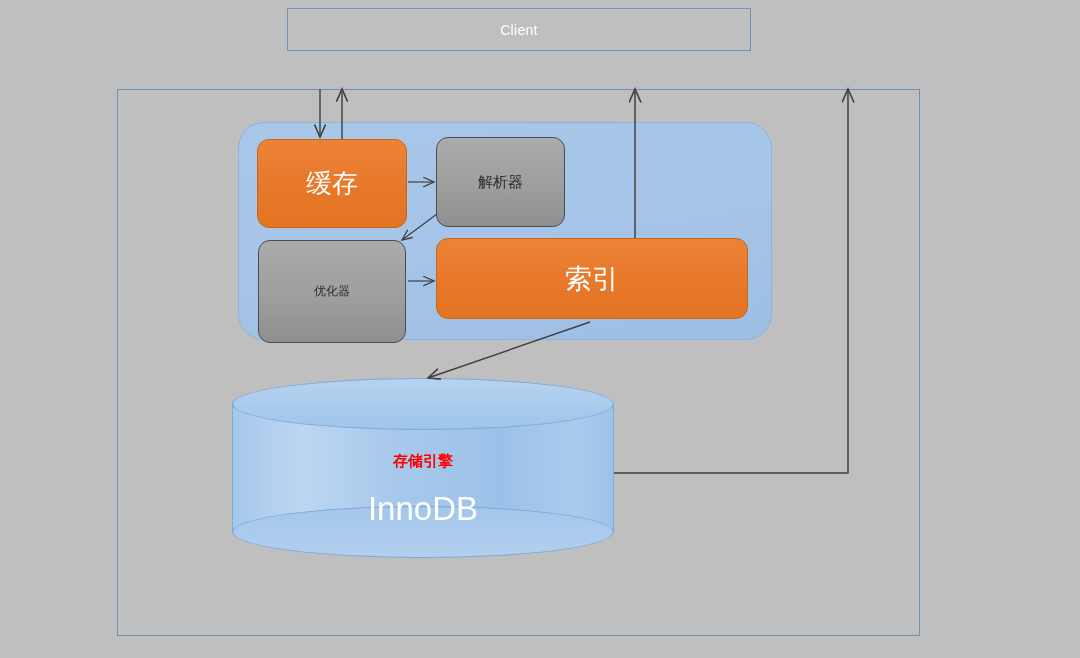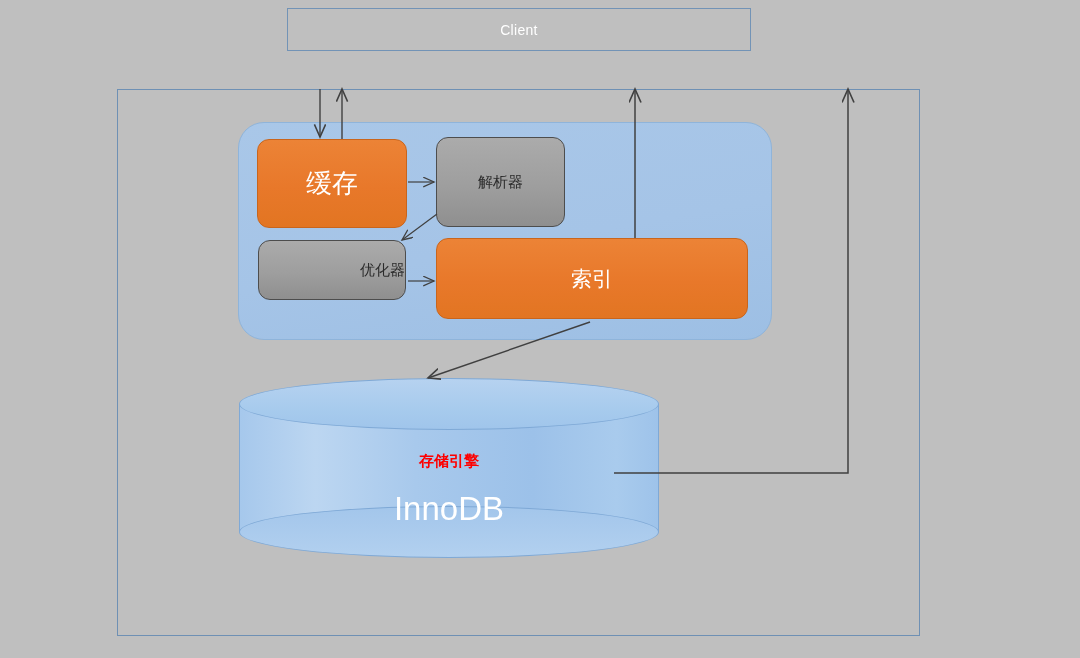--- a/index.html
+++ b/index.html
@@ -78,29 +78,29 @@
     color: #ffffff;
   }
   .node.gray {
     background: linear-gradient(180deg, #ababab 0%, #9e9e9e 55%, #8f8f8f 100%);
     border: 1.3px solid #4d4d4d;
     color: #2b2b2b;
   }
 
   #node-cache   { left: 257px; top: 139px; width: 150px; height: 89px; font-size: 26px; }
   #node-parser  { left: 436px; top: 137px; width: 129px; height: 90px; font-size: 15px; }
-  #node-optimizer { left: 258px; top: 240px; width: 148px; height: 60px; font-size: 15px; justify-content: flex-end; }
-  #node-index   { left: 436px; top: 238px; width: 312px; height: 81px; font-size: 21px; }
+  #node-optimizer { left: 258px; top: 240px; width: 148px; height: 103px; font-size: 12px; }
+  #node-index   { left: 436px; top: 238px; width: 312px; height: 81px; font-size: 27px; }
 
   
   .cylinder {
     position: absolute;
-    left: 239px;
+    left: 232px;
     top: 378px;
-    width: 420px;
+    width: 382px;
     height: 180px;
   }
   .cyl-body {
     position: absolute;
     left: 0;
     top: 26px;
     width: 100%;
     height: 128px;
     background: linear-gradient(90deg,
       #a6c8ec 0%, #bcd6f1 18%, #a8c9ec 42%,

